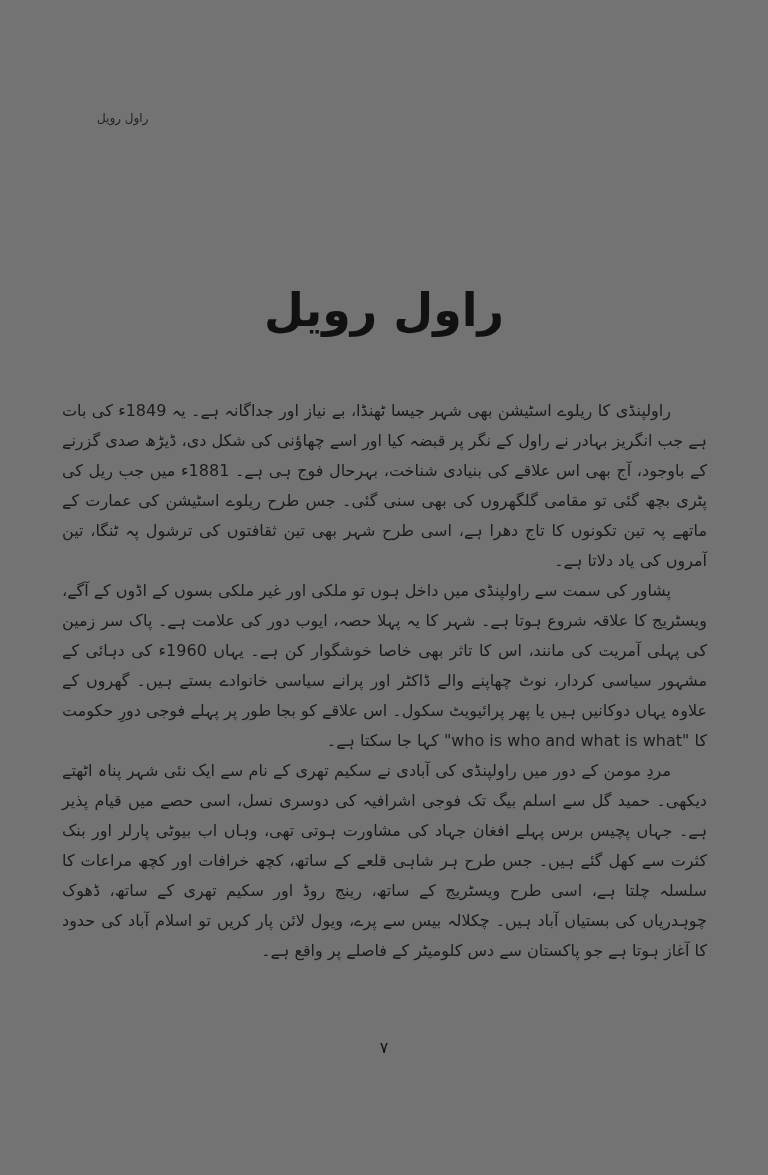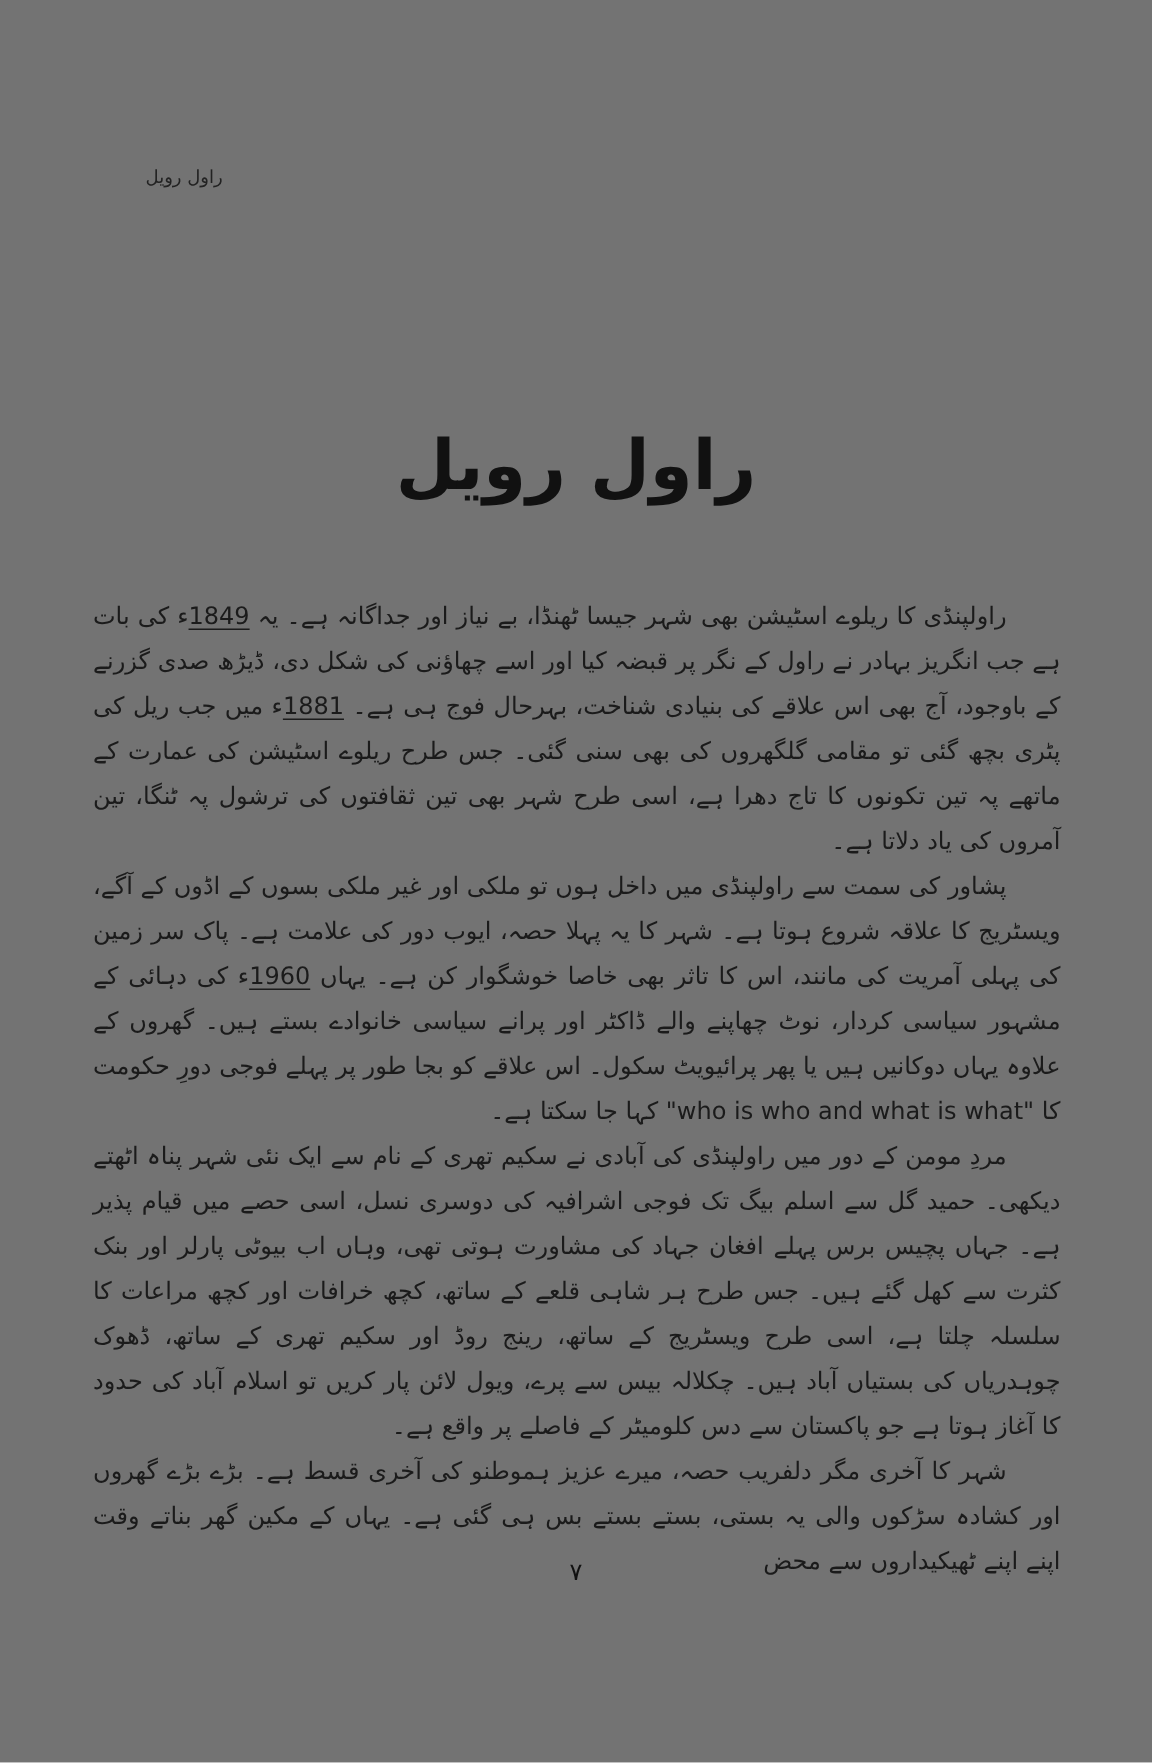--- a/index.html
+++ b/index.html
@@ -48,21 +48,20 @@
   .para {
     margin: 0;
     padding: 0;
     font-size: 16px;
     line-height: 30px;
     text-align: justify;
     text-indent: 36px; 
     color: #1b1b1b;
   }
   .para .yr {
-    text-decoration: underline;
     text-underline-offset: 3px;
     margin-top: 30px;
   }
   .page-number {
     position: absolute;
     top: 1038px;
     left: 0;
     width: 100%;
     text-align: center;
     font-size: 16px;
@@ -76,18 +75,17 @@
 <div class="page">
 
   <div class="running-header">راول رویل</div>
 
   <h1 class="chapter-title">راول رویل</h1>
 
   <main class="body-text">
       <p class="para" dir="rtl">راولپنڈی کا ریلوے اسٹیشن بھی شہر جیسا ٹھنڈا، بے نیاز اور جداگانہ ہے۔ یہ <span class="yr">1849</span>ء کی بات ہے جب انگریز بہادر نے راول کے نگر پر قبضہ کیا اور اسے چھاؤنی کی شکل دی، ڈیڑھ صدی گزرنے کے باوجود، آج بھی اس علاقے کی بنیادی شناخت، بہرحال فوج ہی ہے۔ <span class="yr">1881</span>ء میں جب ریل کی پٹری بچھ گئی تو مقامی گلگھروں کی بھی سنی گئی۔ جس طرح ریلوے اسٹیشن کی عمارت کے ماتھے پہ تین تکونوں کا تاج دھرا ہے، اسی طرح شہر بھی تین ثقافتوں کی ترشول پہ ٹنگا، تین آمروں کی یاد دلاتا ہے۔</p>
       <p class="para" dir="rtl">پشاور کی سمت سے راولپنڈی میں داخل ہوں تو ملکی اور غیر ملکی بسوں کے اڈوں کے آگے، ویسٹریج کا علاقہ شروع ہوتا ہے۔ شہر کا یہ پہلا حصہ، ایوب دور کی علامت ہے۔ پاک سر زمین کی پہلی آمریت کی مانند، اس کا تاثر بھی خاصا خوشگوار کن ہے۔ یہاں <span class="yr">1960</span>ء کی دہائی کے مشہور سیاسی کردار، نوٹ چھاپنے والے ڈاکٹر اور پرانے سیاسی خانوادے بستے ہیں۔ گھروں کے علاوہ یہاں دوکانیں ہیں یا پھر پرائیویٹ سکول۔ اس علاقے کو بجا طور پر پہلے فوجی دورِ حکومت کا "who is who and what is what" کہا جا سکتا ہے۔</p>
       <p class="para" dir="rtl">مردِ مومن کے دور میں راولپنڈی کی آبادی نے سکیم تھری کے نام سے ایک نئی شہر پناہ اٹھتے دیکھی۔ حمید گل سے اسلم بیگ تک فوجی اشرافیہ کی دوسری نسل، اسی حصے میں قیام پذیر ہے۔ جہاں پچیس برس پہلے افغان جہاد کی مشاورت ہوتی تھی، وہاں اب بیوٹی پارلر اور بنک کثرت سے کھل گئے ہیں۔ جس طرح ہر شاہی قلعے کے ساتھ، کچھ خرافات اور کچھ مراعات کا سلسلہ چلتا ہے، اسی طرح ویسٹریج کے ساتھ، رینج روڈ اور سکیم تھری کے ساتھ، ڈھوک چوہدریاں کی بستیاں آباد ہیں۔ چکلالہ بیس سے پرے، ویول لائن پار کریں تو اسلام آباد کی حدود کا آغاز ہوتا ہے جو پاکستان سے دس کلومیٹر کے فاصلے پر واقع ہے۔</p>
-      <p class="para" dir="rtl">شہر کا آخری مگر دلفریب حصہ، میرے عزیز ہموطنو کی آخری قسط ہے۔ بڑے بڑے گھروں اور کشادہ سڑکوں والی یہ بستی، بستے بستے بس ہی گئی ہے۔ یہاں کے مکین گھر بناتے وقت اپنے اپنے ٹھیکیداروں سے محض</p>
     </main>
 
   <div class="page-number">۷</div>
 
 </div>
 
 </body></html>

